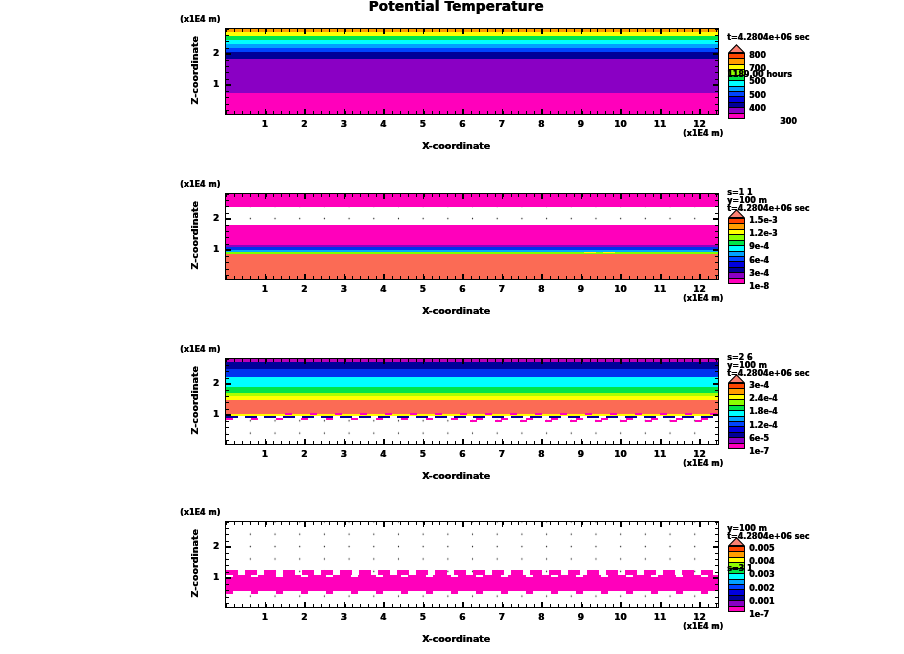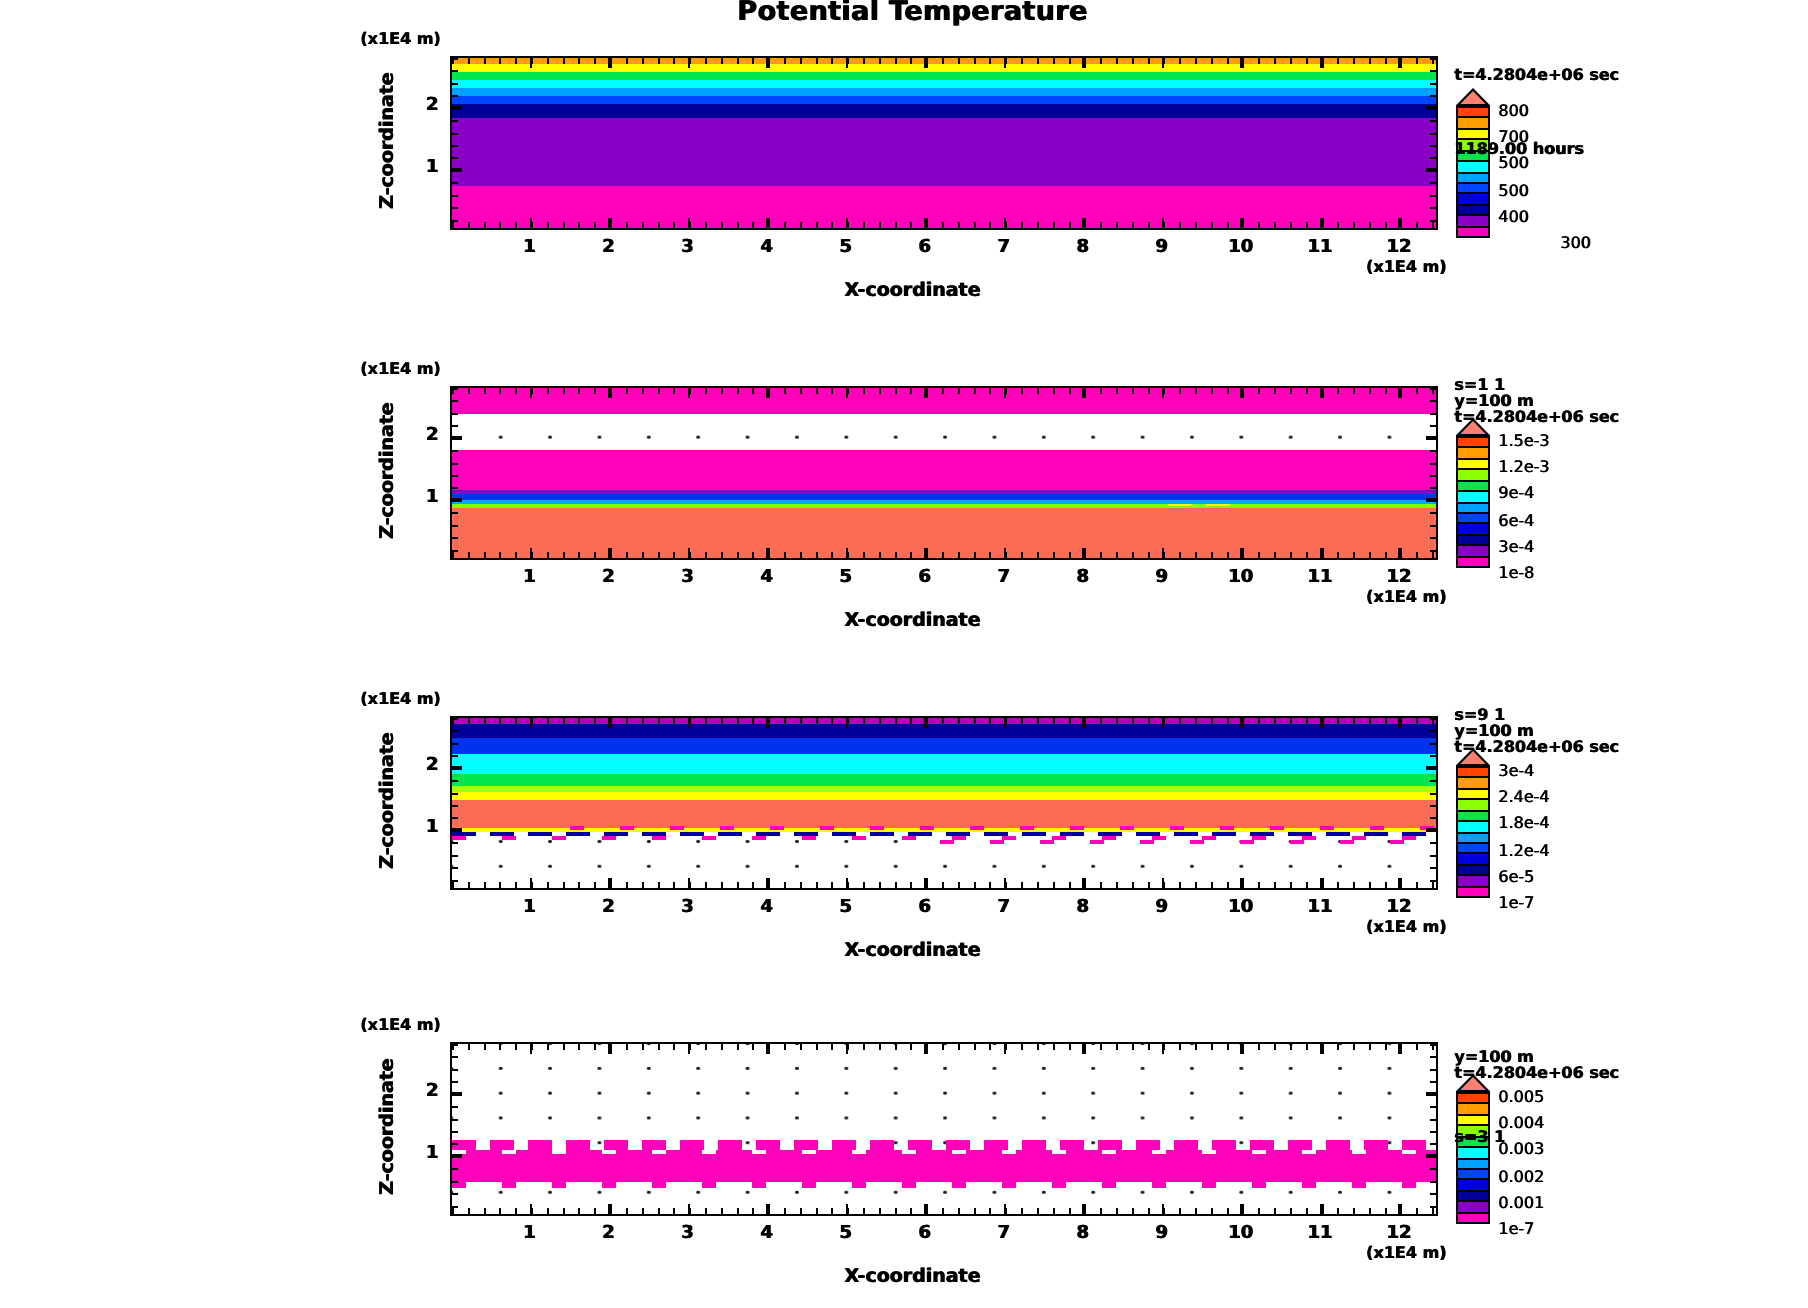--- a/index.html
+++ b/index.html
@@ -33,21 +33,21 @@
   .mtx{position:absolute;width:1.6px;height:5px;background:#000;}
   .mtz{position:absolute;width:5px;height:1.6px;background:#000;}
   .xtick{font-size:9px;font-weight:bold;width:30px;text-align:center;text-shadow:0.5px 0 #000;}
   .ztick{font-size:9px;font-weight:bold;width:20px;text-align:right;text-shadow:0.5px 0 #000;}
   .ann{font-size:8px;font-weight:bold;white-space:nowrap;text-shadow:0.4px 0 #000;}
   .cbar{position:absolute;width:17px;height:66px;border:1.1px solid #000;box-sizing:border-box;
         display:flex;flex-direction:column;}
   .cseg{flex:1;border-top:1px solid #000;}
   .cseg:first-child{border-top:none;}
   .ctri{position:absolute;}
-  .cblab{font-size:8px;font-weight:normal;white-space:nowrap;text-shadow:0.4px 0 #000;}
+  .cblab{font-size:8px;font-weight:bold;white-space:nowrap;text-shadow:0.4px 0 #000;}
 </style>
 </head>
 <body>
 
 <div id="fig">
 
   <section class="panel" style="top:0px;--ft:28px">
     <h2 class="ptitle">Potential Temperature</h2>
     <span class="zunit">(x1E4 m)</span>
     <span class="zlabel">Z-coordinate</span>
@@ -320,21 +320,21 @@
       <span class="xtick" style="left: 407.6px; top: 124px;">5</span>
       <span class="xtick" style="left: 447.12px; top: 124px;">6</span>
       <span class="xtick" style="left: 486.64px; top: 124px;">7</span>
       <span class="xtick" style="left: 526.16px; top: 124px;">8</span>
       <span class="xtick" style="left: 565.68px; top: 124px;">9</span>
       <span class="xtick" style="left: 605.2px; top: 124px;">10</span>
       <span class="xtick" style="left: 644.72px; top: 124px;">11</span>
       <span class="xtick" style="left: 684.24px; top: 124px;">12</span>
       <span class="ztick" style="left: 199px; top: 83.9286px;">1</span>
       <span class="ztick" style="left: 199px; top: 52.8571px;">2</span>
-      <span class="ann" style="left: 727px; top: 28px;">s=9 1</span>
+      <span class="ann" style="left: 727px; top: 28px;">s=2 6</span>
       <span class="ann" style="left: 727px; top: 36px;">y=100 m</span>
       <span class="ann" style="left: 727px; top: 44px;">t=4.2804e+06 sec</span>
     </section>
 
   <section class="panel" style="top:490px;--ft:31px">
     <span class="zunit">(x1E4 m)</span>
     <span class="zlabel">Z-coordinate</span>
     <div class="frame">
       <div class="bands">
           <div class="band b-dashes" style="top: 56%; height: 6%; left: 0%; width: 100%; --c: #FF00BB;"></div>

